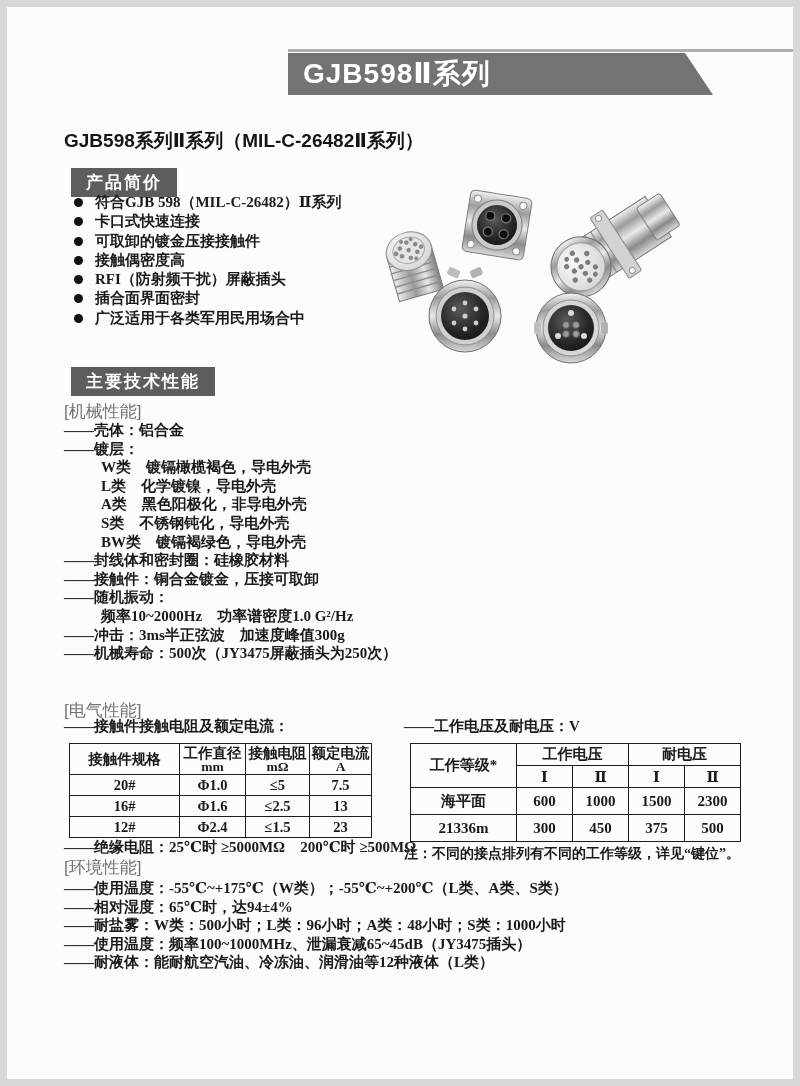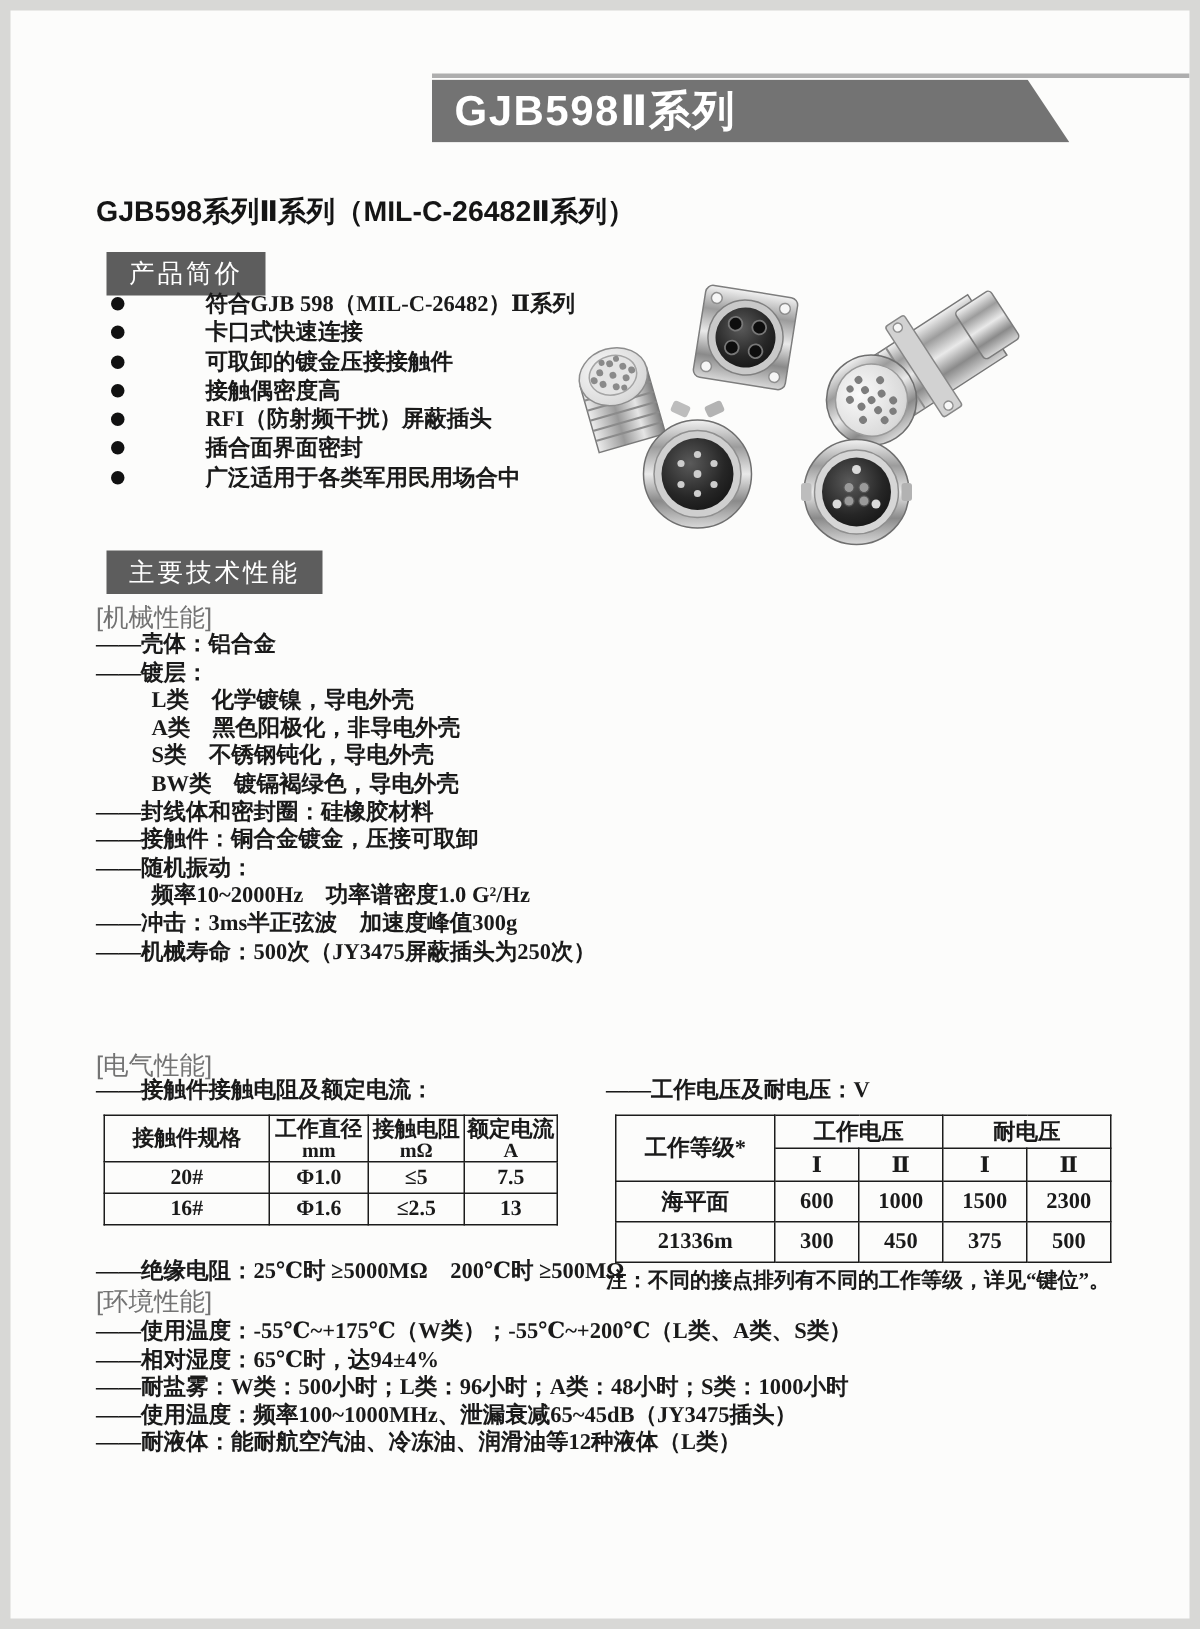--- a/index.html
+++ b/index.html
@@ -22,29 +22,29 @@
     letter-spacing:1px;
   }
   .page-title {
     position:absolute; left:64px; top:128px; margin:0;
     font-family:"Liberation Sans","DejaVu Sans",sans-serif;
     font-size:19px; font-weight:bold; color:#151515; white-space:nowrap;
   }
   .badge {
     position:absolute; background:#5d5d5d; color:#fff;
     font-family:"Liberation Sans","DejaVu Sans",sans-serif;
-    font-weight:normal; font-size:17px; line-height:29px; height:29px;
+    font-weight:bold; font-size:17px; line-height:29px; height:29px;
     padding:0 15px; letter-spacing:2px; white-space:nowrap;
   }
   .badge-intro { left:71px; top:168px; }
   .badge-tech  { left:71px; top:367px; }
 
   
   .bullets { position:absolute; left:72px; top:193px; width:330px; list-style:none; margin:0; padding:0; }
-  .bullets li { display:flex; align-items:flex-start; height:19.3px; font-size:15px; font-weight:bold; white-space:nowrap;gap:42px; }
+  .bullets li { display:flex; align-items:flex-start; height:19.3px; font-size:15px; font-weight:bold; white-space:nowrap; }
   .bullets .dot { width:9px; height:9px; border-radius:50%; background:#111; margin:5px 12px 0 2px; flex:0 0 auto; }
 
   
   .photo { position:absolute; left:352px; top:173px; width:434px; height:208px; }
 
   
   .subhead {
     position:absolute; left:64px; margin:0;
     font-family:"Liberation Sans","DejaVu Sans",sans-serif;
     font-size:17px; font-weight:normal; color:#737373; white-space:nowrap;
@@ -262,20 +262,21 @@
       <rect x="30" y="-6" width="7" height="12" rx="2" fill="#b2b2b2"></rect>
     </g>
   </svg>
 
   <div class="badge badge-tech">主要技术性能</div>
 
   <p class="subhead mech-head">[机械性能]</p>
   <div class="lines mech-lines">
     <div class="line">——壳体：铝合金</div>
     <div class="line">——镀层：</div>
+    <div class="line indent">W类　镀镉橄榄褐色，导电外壳</div>
     <div class="line indent">L类　化学镀镍，导电外壳</div>
     <div class="line indent">A类　黑色阳极化，非导电外壳</div>
     <div class="line indent">S类　不锈钢钝化，导电外壳</div>
     <div class="line indent">BW类　镀镉褐绿色，导电外壳</div>
     <div class="line">——封线体和密封圈：硅橡胶材料</div>
     <div class="line">——接触件：铜合金镀金，压接可取卸</div>
     <div class="line">——随机振动：</div>
     <div class="line indent">频率10~2000Hz　功率谱密度1.0 G²/Hz</div>
     <div class="line">——冲击：3ms半正弦波　加速度峰值300g</div>
     <div class="line">——机械寿命：500次（JY3475屏蔽插头为250次）</div>
@@ -315,20 +316,26 @@
       <td>Φ1.0</td>
       <td>≤5</td>
       <td>7.5</td>
     </tr>
     <tr>
       <td>16#</td>
       <td>Φ1.6</td>
       <td>≤2.5</td>
       <td>13</td>
     </tr>
+    <tr>
+      <td>12#</td>
+      <td>Φ2.4</td>
+      <td>≤1.5</td>
+      <td>23</td>
+    </tr>
   </tbody>
     </table>
 
   <table class="voltage-table">
     <colgroup>
         <col style="width:106px">
         <col style="width:56px">
         <col style="width:56px">
         <col style="width:56px">
         <col style="width:56px">

